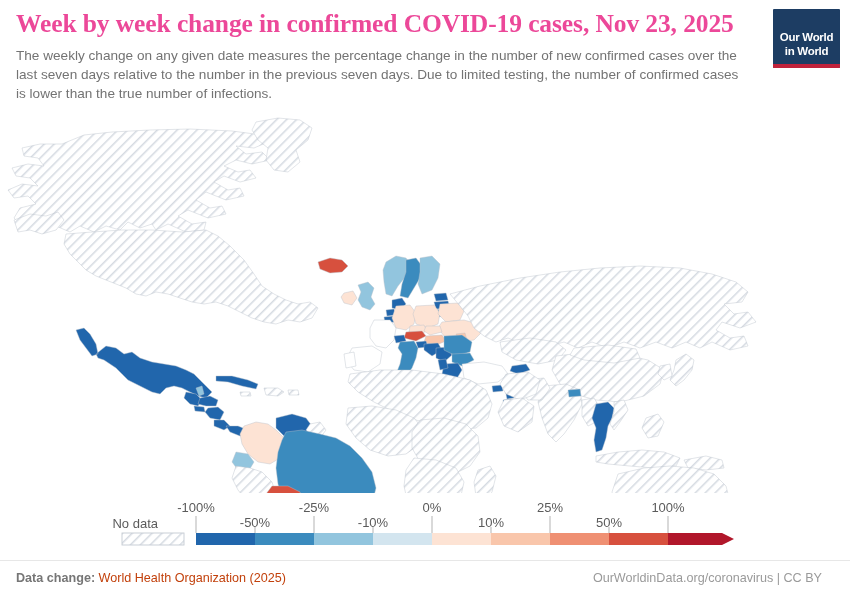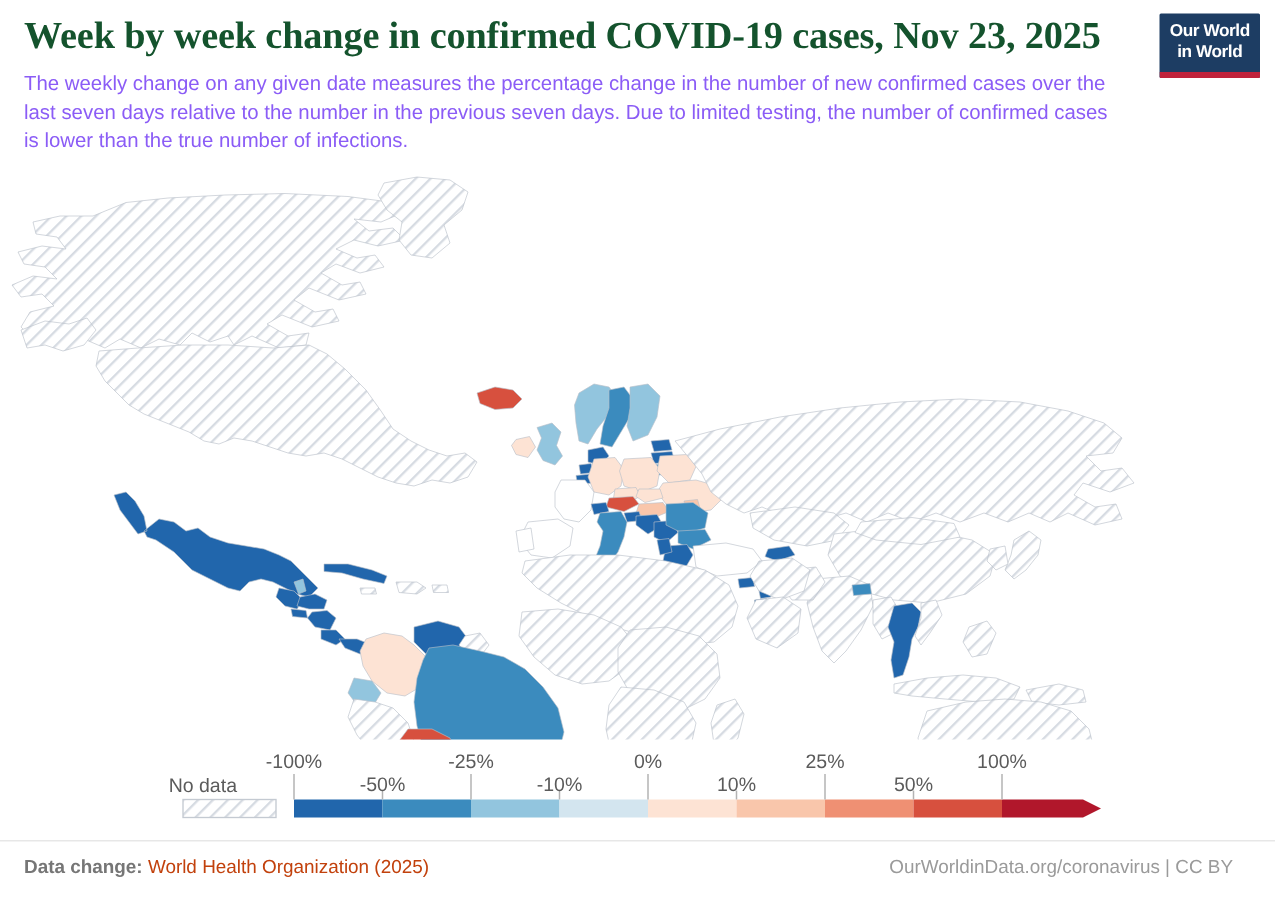--- a/index.html
+++ b/index.html
@@ -15,31 +15,31 @@
     font-family: "Liberation Sans", sans-serif;
     -webkit-font-smoothing: antialiased;
   }
 
   
   #header { position: absolute; left: 16px; top: 10px; width: 740px; }
   #chart-title {
     font-family: "Liberation Serif", serif;
     font-size: 25.5px;
     font-weight: 700;
-    color: #14532d;
+    color: #ec4899;
     letter-spacing: -0.1px;
     line-height: 1.12;
     margin: 0;
     white-space: nowrap;
   }
   #chart-subtitle {
     font-family: "Liberation Sans", sans-serif;
     font-size: 13.6px;
     line-height: 1.42;
-    color: #8b5cf6;
+    color: #737373;
     margin: 7px 0 0 0;
     width: 726px;
   }
 
   
   #owid-logo {
     position: absolute;
     right: 10px;
     top: 9px;
     width: 67px;
@@ -47,21 +47,21 @@
     border-radius: 1px;
     overflow: hidden;
     text-align: center;
   }
   #owid-logo .logo-text {
     color: #ffffff;
     font-family: "Liberation Sans", sans-serif;
     font-size: 11.5px;
     font-weight: 700;
     line-height: 1.18;
-    padding: 6px 4px 6px 4px;
+    padding: 22px 4px 6px 4px;
     letter-spacing: -0.3px;
   }
   #owid-logo .logo-rule { height: 4px; background: #c0223b; }
 
   
   #map-wrap {
     position: absolute;
     left: 0;
     top: 108px;
     width: 850px;

